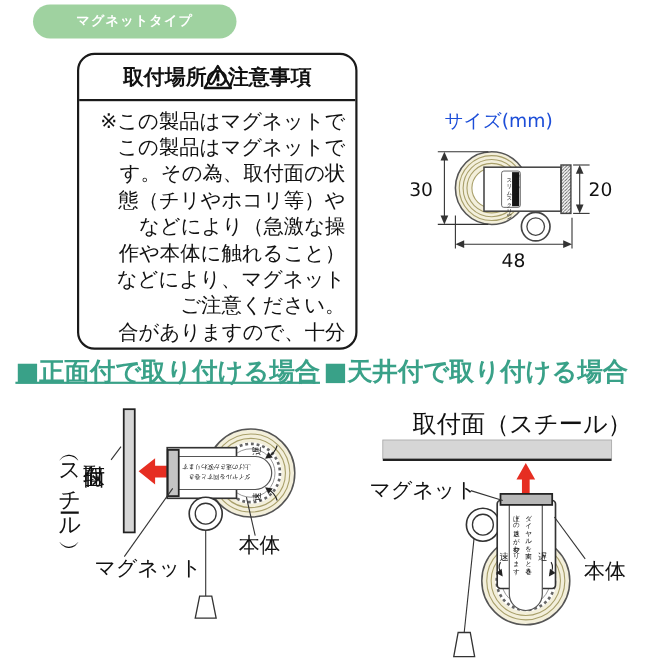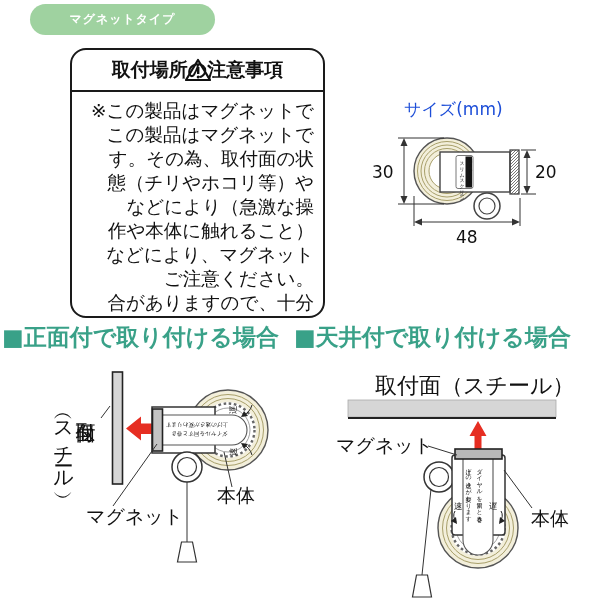--- a/index.html
+++ b/index.html
@@ -14,21 +14,21 @@
     border:2.5px solid #1a1a1a;border-radius:16px;box-sizing:border-box;background:#fff;}
   .warnbox .wtitle{display:flex;align-items:center;justify-content:center;gap:6px;
     height:40px;border-bottom:2px solid #1a1a1a;font-size:19px;font-weight:bold;color:#111;}
   .warnbox .wbody{padding:7px 9px 0 9px;font-size:18.5px;line-height:24px;color:#111;text-align:right;}
   .warnbox .wline{white-space:nowrap;letter-spacing:0px;}
   .warnbox .wline.indent{padding-left:19px;}
 
   .size-title{position:absolute;left:383px;top:98px;font-size:17px;color:#1d4ed8;margin-left:21px;}
 
   .heading{position:absolute;top:322px;font-size:23px;font-weight:bold;color:#39a188;white-space:nowrap;letter-spacing:0;}
-  .heading.left{left:2px;}
+  .heading.left{left:14px;text-decoration:underline;}
   .heading.right{left:294px;}
 
   .vlabel{position:absolute;left:53px;top:407px;writing-mode:vertical-rl;text-orientation:mixed;
     font-size:20px;color:#111;line-height:22px;letter-spacing:1px;}
   .vlabel span{display:block;}
 
   svg{position:absolute;}
   svg text{font-family:"DejaVu Sans","Liberation Sans",sans-serif;fill:#111;}
   .vtxt{writing-mode:vertical-rl;text-orientation:upright;}
   .vtxt-en{writing-mode:vertical-rl;}

